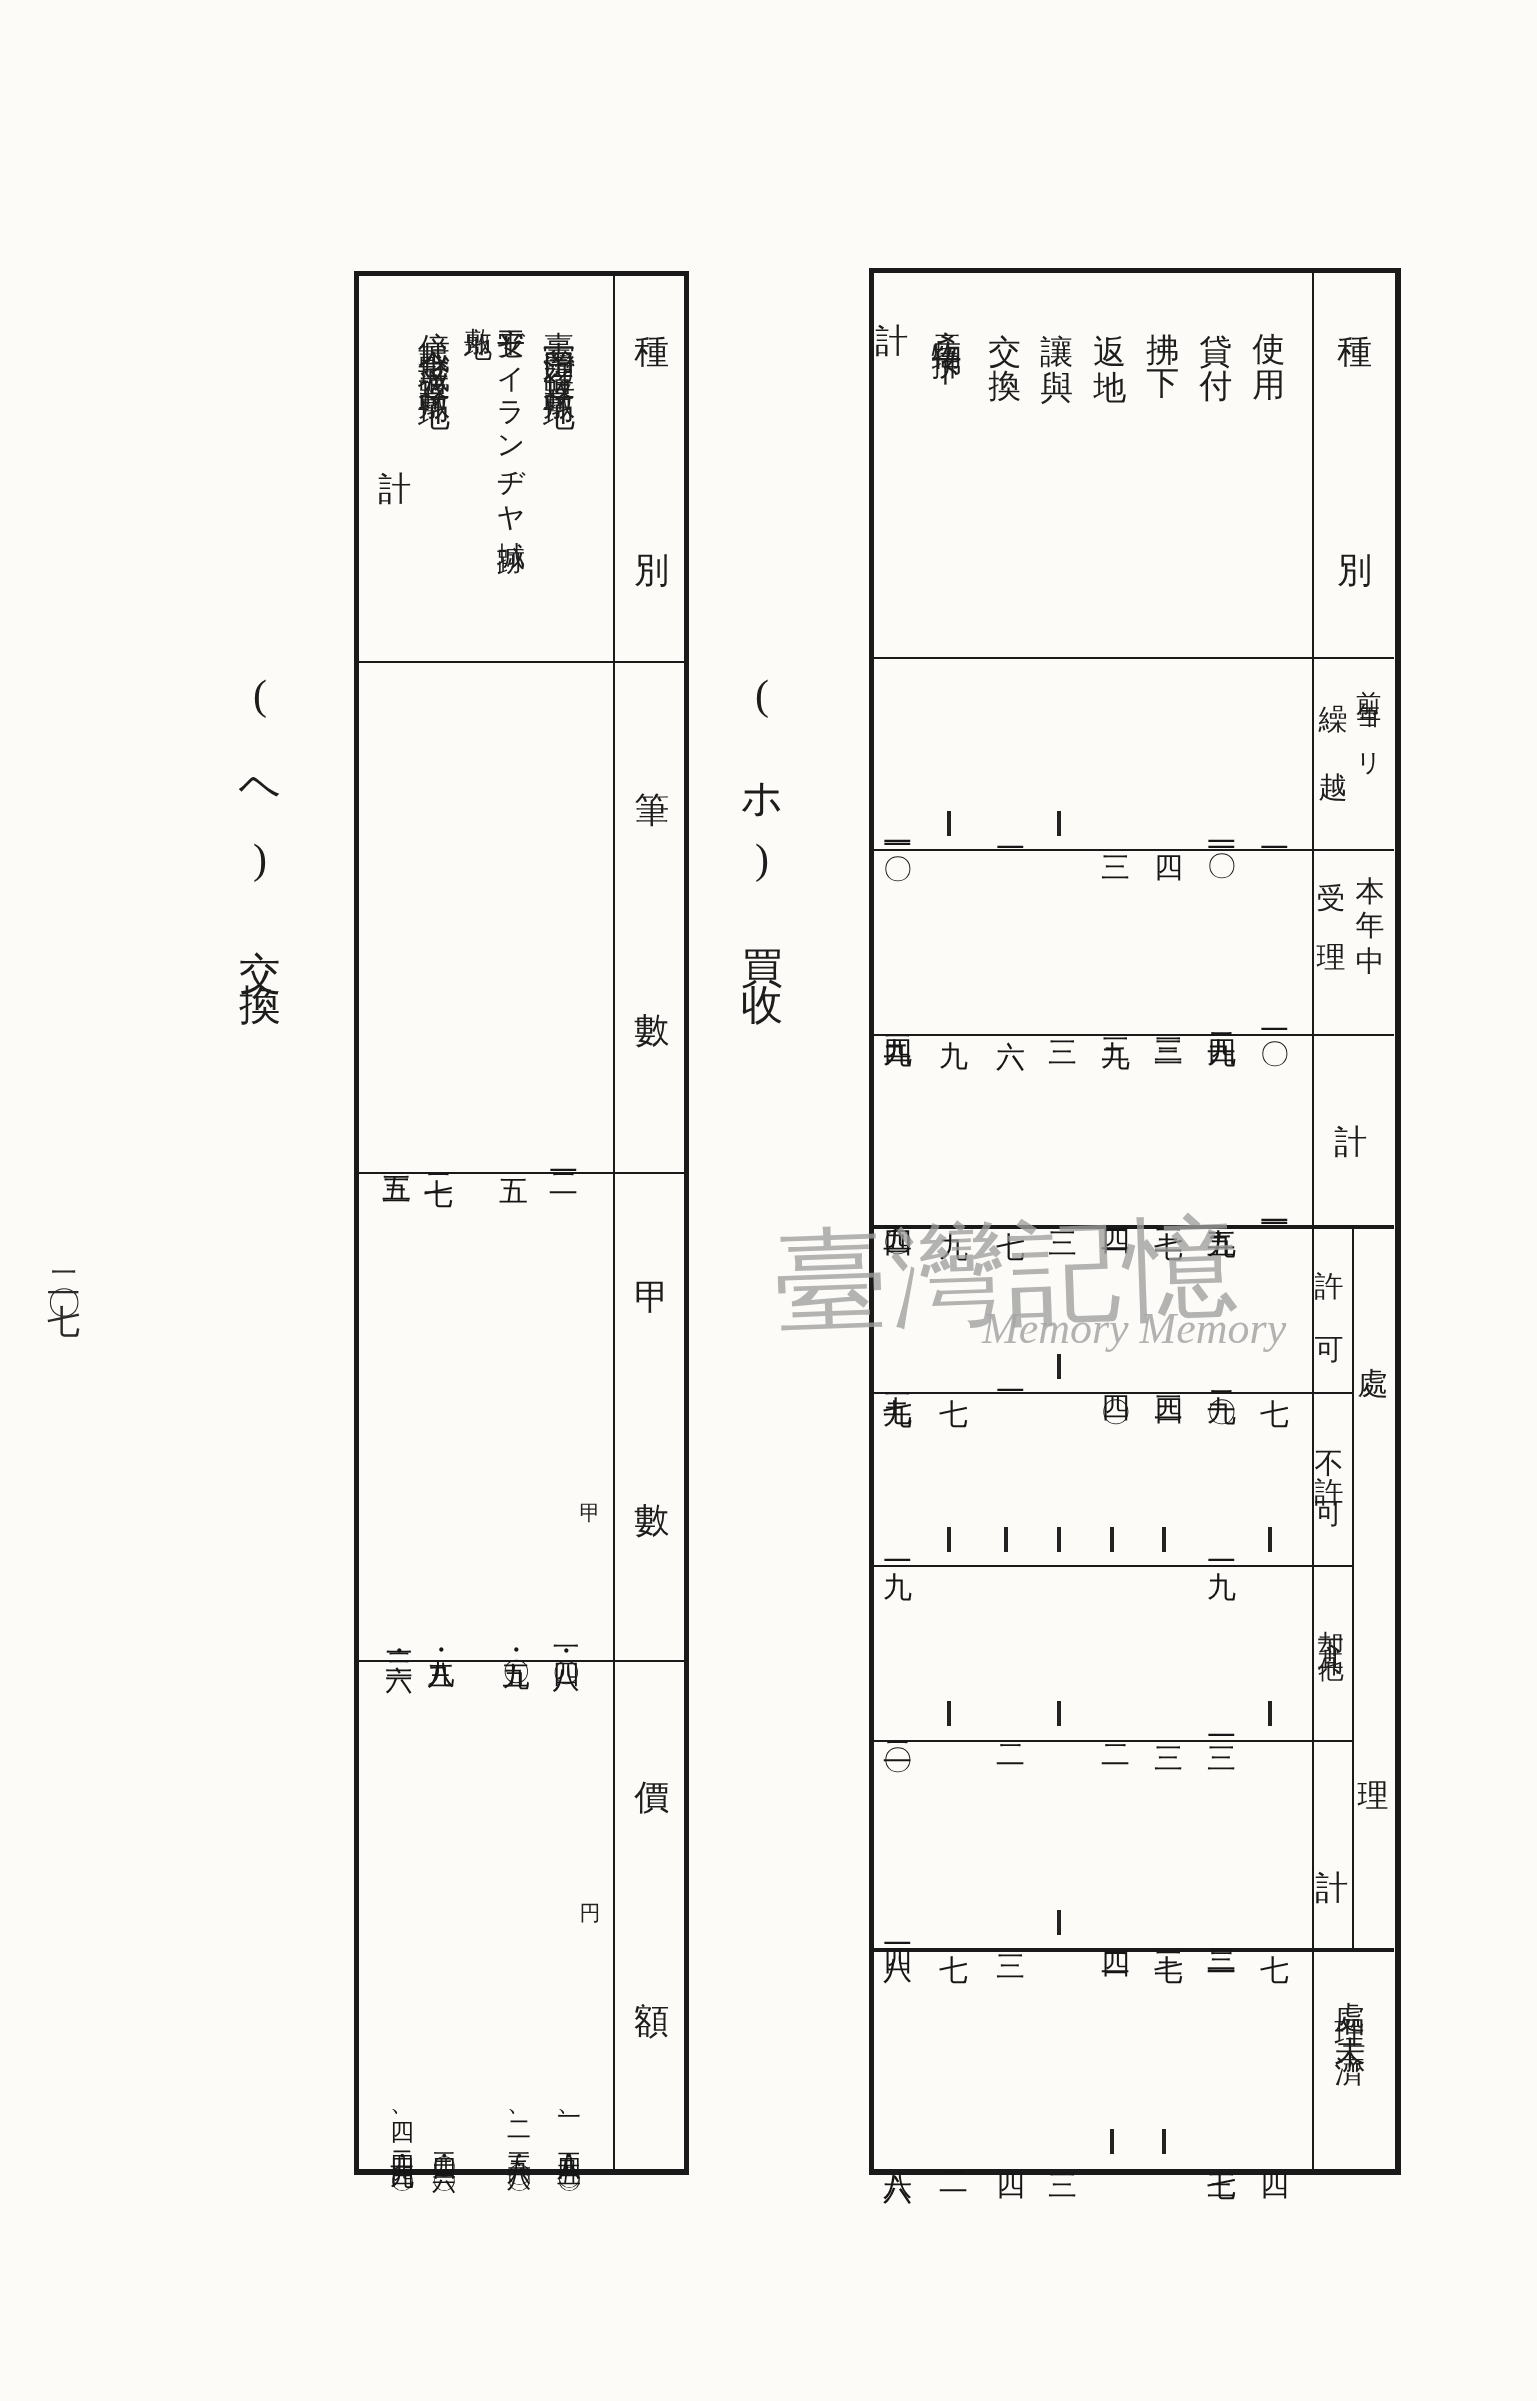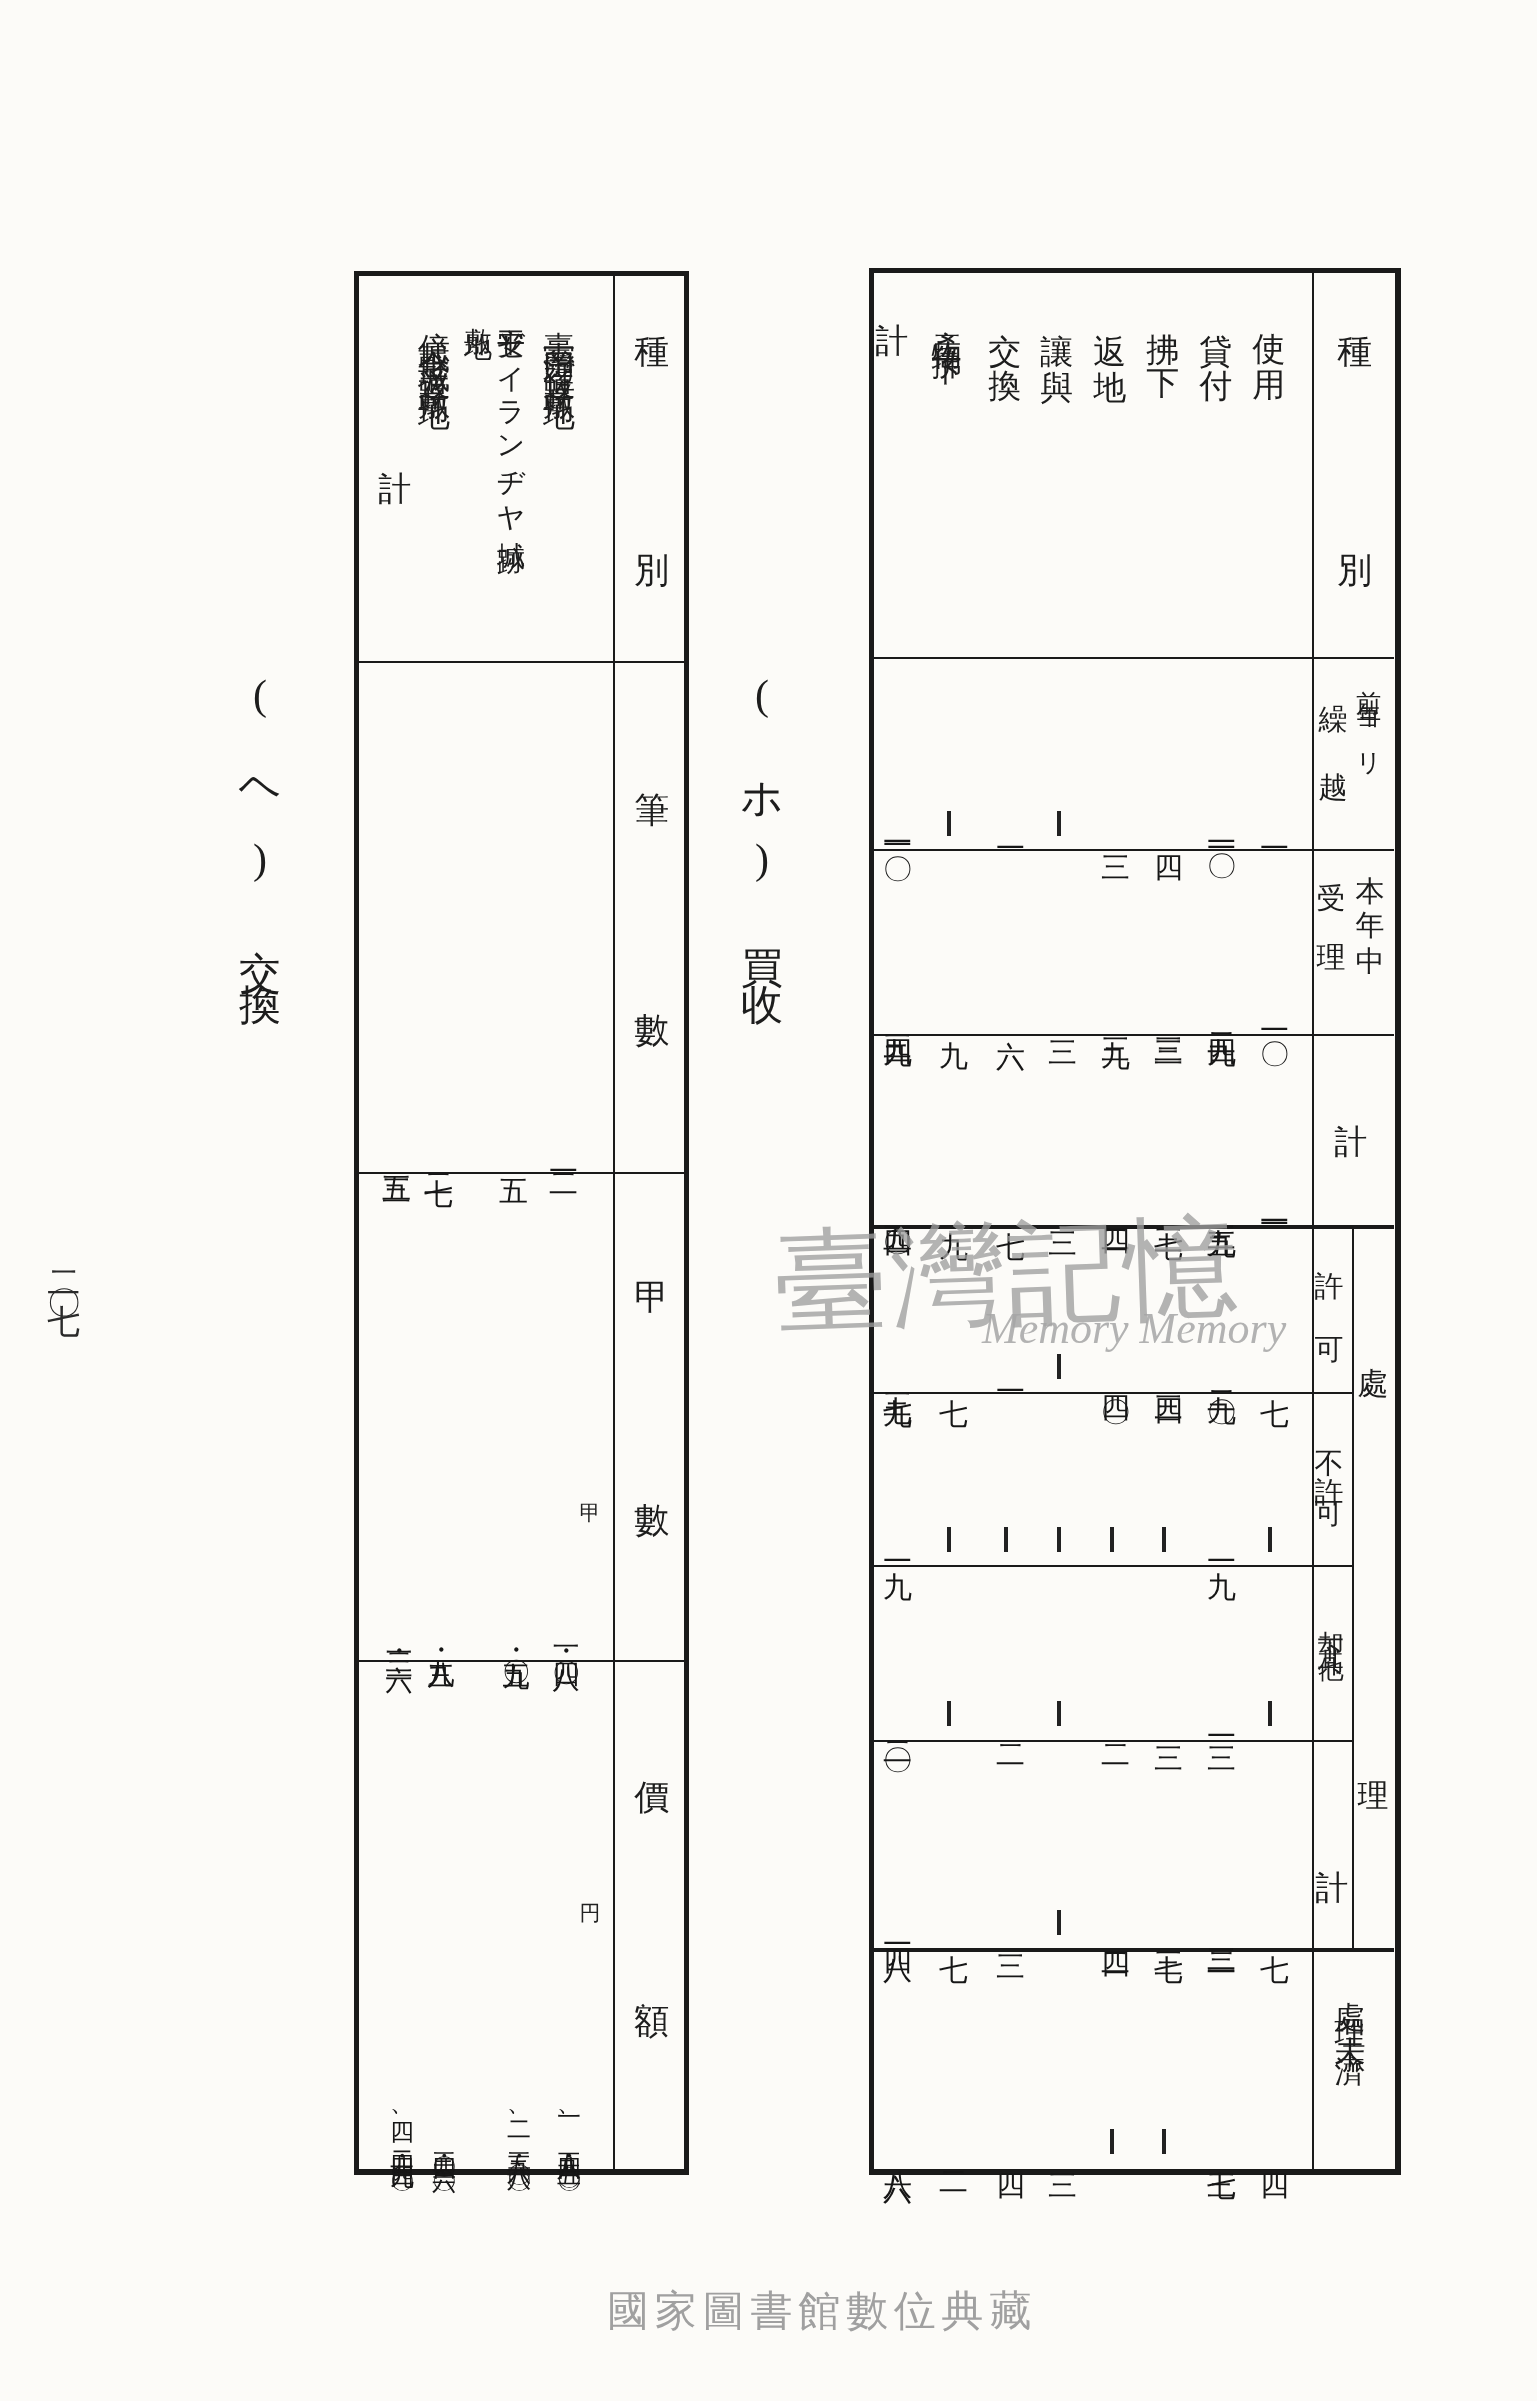--- a/index.html
+++ b/index.html
@@ -41,21 +41,20 @@
     font-family:"Liberation Serif","DejaVu Serif",serif;
   }
 </style>
 </head>
 <body>
 
 <div class="page">
 
   <div class="wm-cjk">臺灣記憶</div>
   <div class="wm-latin">Memory Memory</div>
-  <div class="footer">國家圖書館數位典藏</div>
   <div class="v" style="left:46px;top:1247px;font-size:33px;letter-spacing:15.4px;color:#2a2a2a;">二〇七</div>
 
   <div class="v" style="left:740px;top:672px;font-size:42px;letter-spacing:35px;">(ホ)買收</div>
   <div class="v" style="left:238px;top:672px;font-size:42px;letter-spacing:35px;">(ヘ)交換</div>
 
   <div>
     <div class="ln" style="left:869px;top:268px;width:531px;height:4.8px;"></div>
     <div class="ln" style="left:869px;top:2169px;width:531px;height:5.8px;"></div>
     <div class="ln" style="left:869px;top:268px;width:4.8px;height:1907px;"></div>
     <div class="ln" style="left:1395px;top:268px;width:5.8px;height:1907px;"></div>

